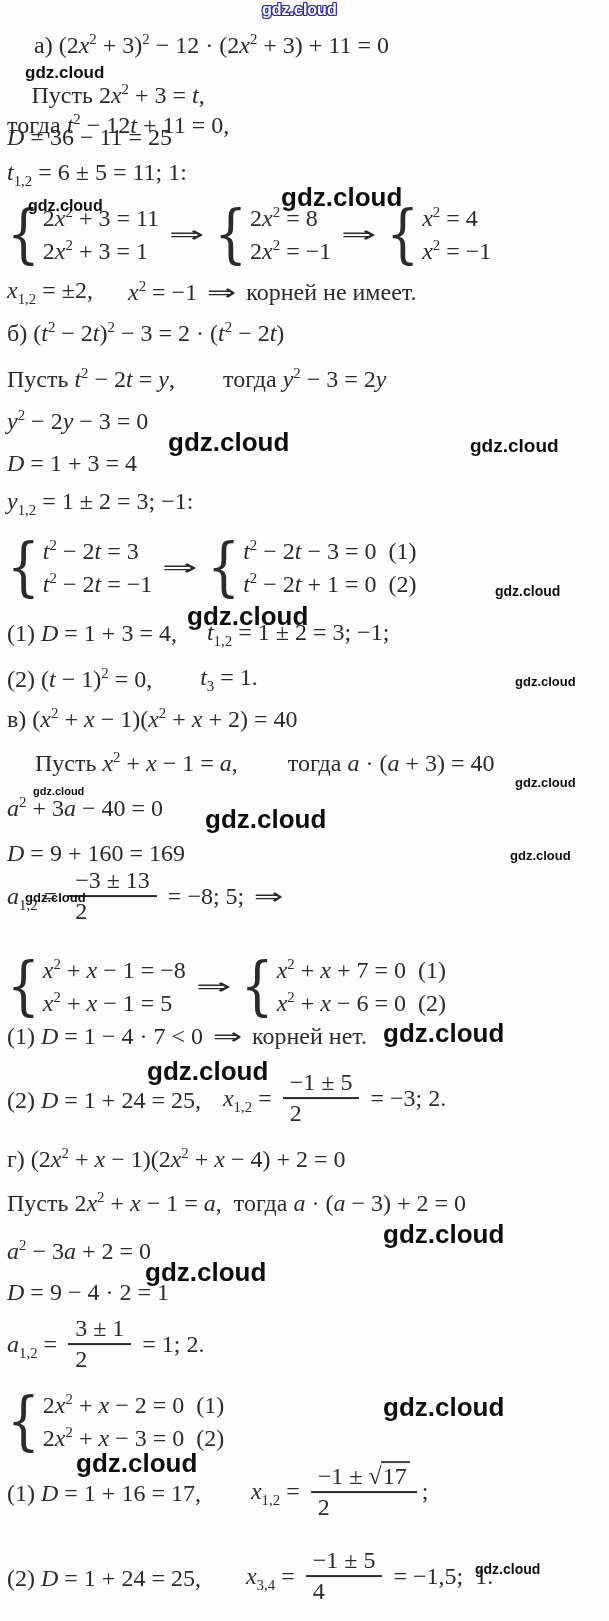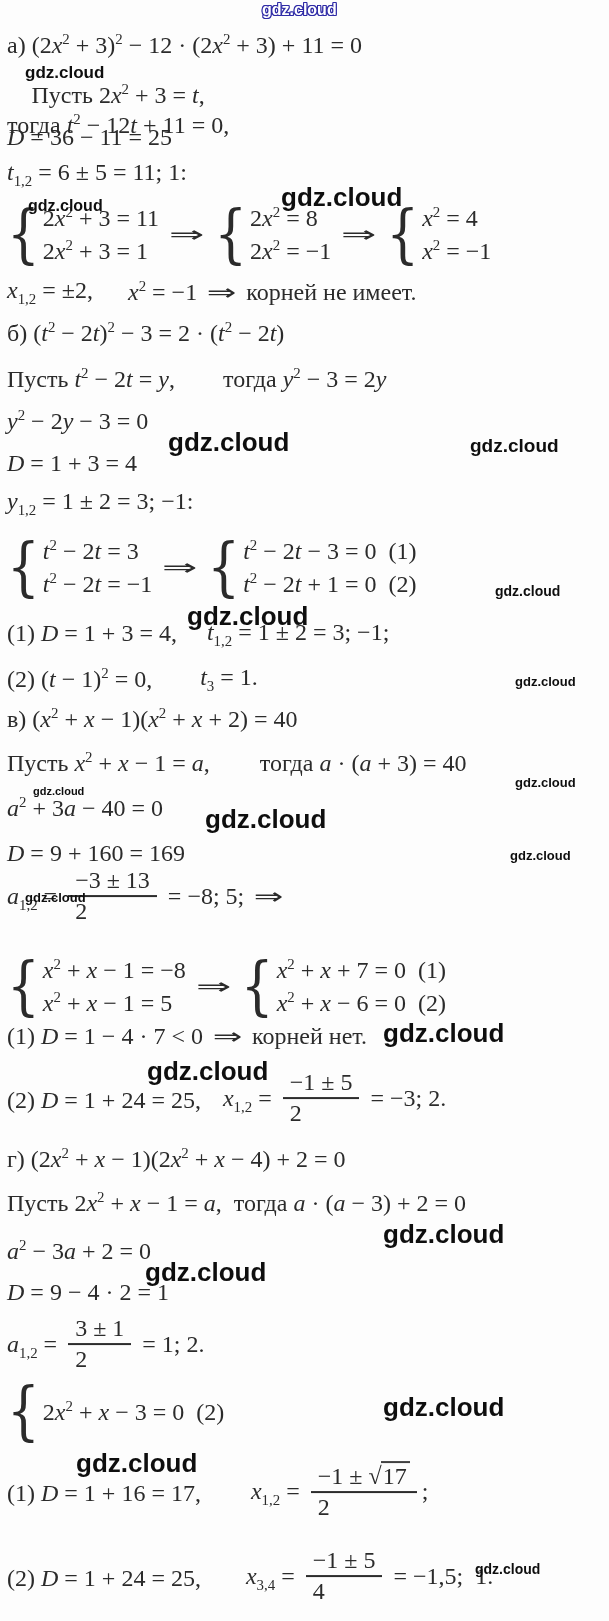--- a/index.html
+++ b/index.html
@@ -45,21 +45,21 @@
     font-weight:700;color:#ffffff;
     text-shadow:-1px -1px 0 #2f2ba6, 1px -1px 0 #2f2ba6, -1px 1px 0 #2f2ba6,
                  1px 1px 0 #2f2ba6, 0 1px 0 #2f2ba6, 0 -1px 0 #2f2ba6,
                  1px 0 0 #2f2ba6, -1px 0 0 #2f2ba6;
   }
 </style>
 </head>
 <body>
 
 <div id="sheet" style="background: rgb(253, 253, 253); color: rgb(43, 43, 43);">
-    <div class="line" style="top: 30px;">
+    <div class="line" style="top: 30px; margin-left: 27px;">
       <span class="part">а) (2<i>x</i><sup>2</sup> + 3)<sup>2</sup> − 12 · (2<i>x</i><sup>2</sup> + 3) + 11 = 0</span>
     </div>
     <div class="line" style="top: 80px; column-gap: 28px; flex-direction: column;">
       <span class="part">Пусть 2<i>x</i><sup>2</sup> + 3 = <i>t</i>,</span>
       <span class="part">тогда <i>t</i><sup>2</sup> − 12<i>t</i> + 11 = 0,</span>
     </div>
     <div class="line" style="top: 123px;">
       <span class="part"><i>D</i> = 36 − 11 = 25</span>
     </div>
     <div class="line" style="top: 158px;">
@@ -131,21 +131,21 @@
       <span class="part">(1) <i>D</i> = 1 + 3 = 4,</span>
       <span class="part"><i>t</i><sub>1,2</sub> = 1 ± 2 = 3; −1;</span>
     </div>
     <div class="line" style="top: 663px; column-gap: 48px;">
       <span class="part">(2) (<i>t</i> − 1)<sup>2</sup> = 0,</span>
       <span class="part"><i>t</i><sub>3</sub> = 1.</span>
     </div>
     <div class="line" style="top: 704px;">
       <span class="part">в) (<i>x</i><sup>2</sup> + <i>x</i> − 1)(<i>x</i><sup>2</sup> + <i>x</i> + 2) = 40</span>
     </div>
-    <div class="line" style="top: 748px; column-gap: 50px;">
+    <div class="line" style="top: 748px; column-gap: 50px; margin-left: 28px;">
       <span class="part">Пусть <i>x</i><sup>2</sup> + <i>x</i> − 1 = <i>a</i>,</span>
       <span class="part">тогда <i>a</i> · (<i>a</i> + 3) = 40</span>
     </div>
     <div class="line" style="top: 793px;">
       <span class="part"><i>a</i><sup>2</sup> + 3<i>a</i> − 40 = 0</span>
     </div>
     <div class="line" style="top: 839px;">
       <span class="part"><i>D</i> = 9 + 160 = 169</span>
     </div>
     <div class="line" style="top: 868px;">
@@ -188,20 +188,21 @@
     <div class="line" style="top: 1278px;">
       <span class="part"><i>D</i> = 9 − 4 · 2 = 1</span>
     </div>
     <div class="line" style="top: 1316px;">
       <span class="part"><i>a</i><sub>1,2</sub> = <span class="frac"><span class="num">3 ± 1</span><span class="den">2</span></span> = 1; 2.</span>
     </div>
     <div class="line sysrow" style="top: 1390px;">
       <span class="system">
         <span class="brace">{</span>
         <span class="sysbody">
+          <span class="sysline">2<i>x</i><sup>2</sup> + <i>x</i> − 2 = 0  (1)</span>
           <span class="sysline">2<i>x</i><sup>2</sup> + <i>x</i> − 3 = 0  (2)</span>
         </span>
       </span>
     </div>
     <div class="line" style="top: 1463px; column-gap: 50px;">
       <span class="part">(1) <i>D</i> = 1 + 16 = 17,</span>
       <span class="part"><i>x</i><sub>1,2</sub> = <span class="frac"><span class="num">−1 ± <span class="sqrt">√<span class="rad">17</span></span></span><span class="den">2</span></span>;</span>
     </div>
     <div class="line" style="top: 1548px; column-gap: 45px;">
       <span class="part">(2) <i>D</i> = 1 + 24 = 25,</span>

